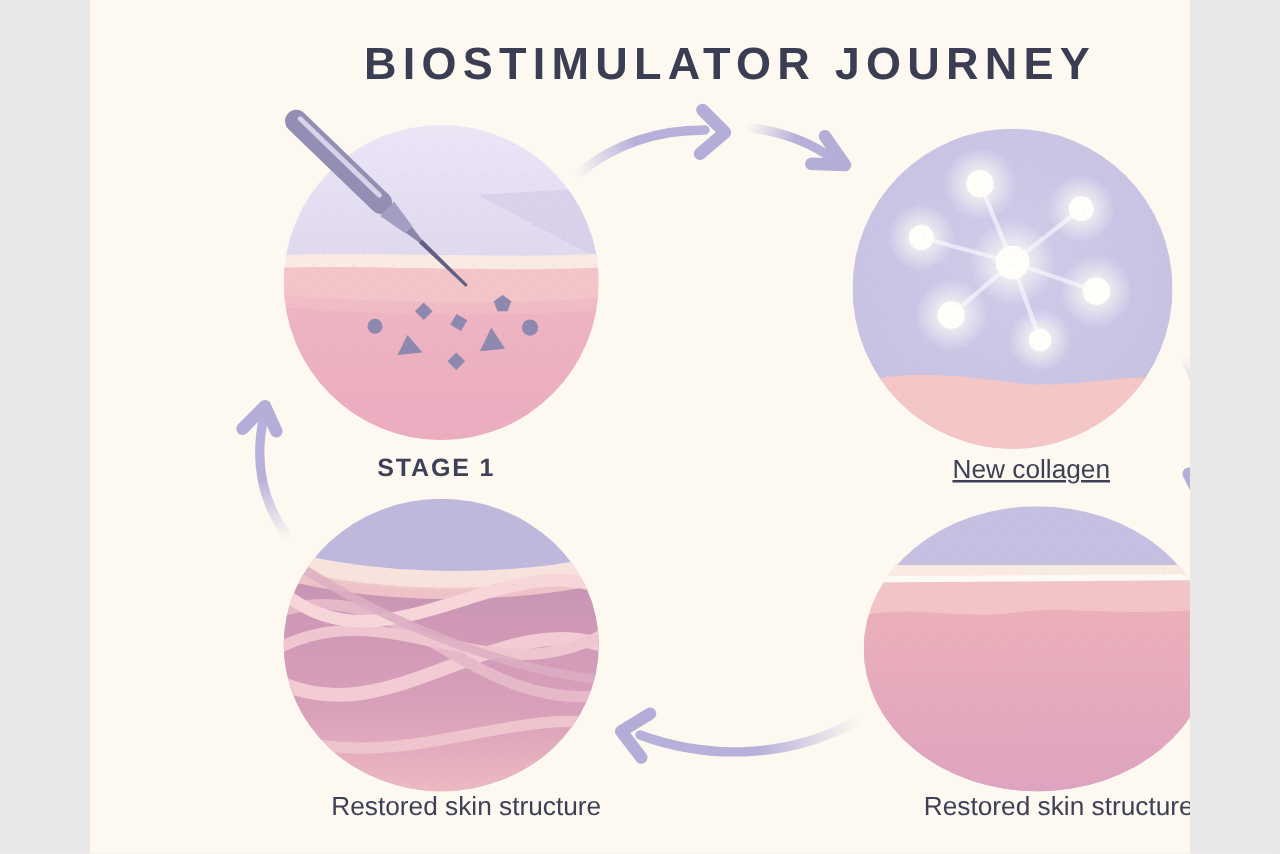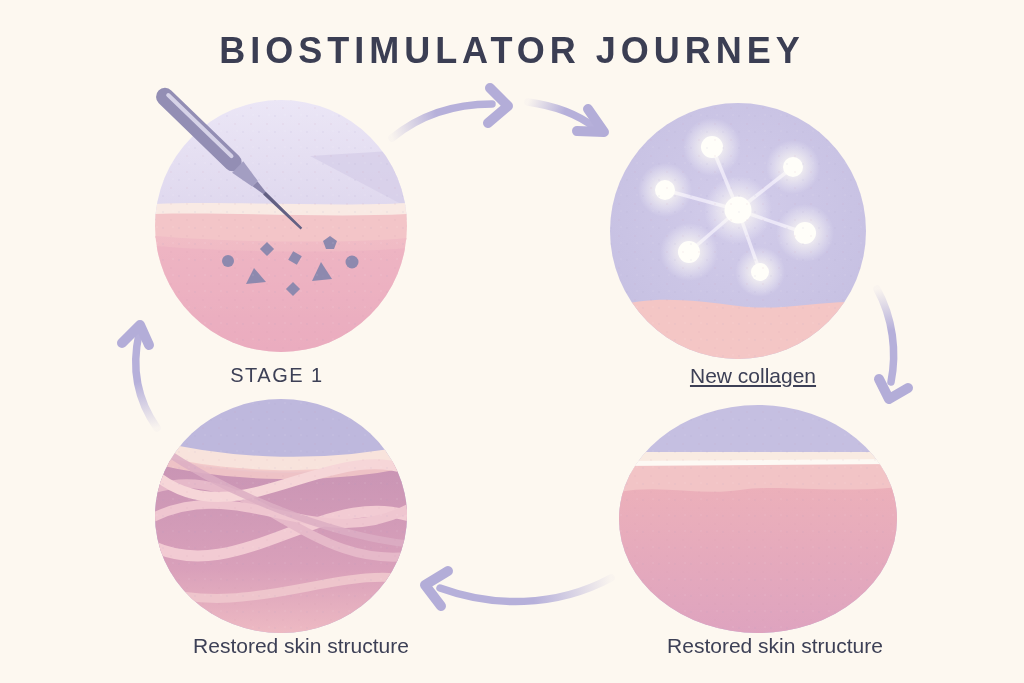--- a/index.html
+++ b/index.html
@@ -3,33 +3,33 @@
 <meta charset="utf-8">
 <style>
   :root{
     --bg:#FDF8F0;
     --title-text:#3B3E53;
     --label-text:#3D4056;
   }
   html,body{margin:0;padding:0;}
   body{background:#e8e8e8;font-family:"Liberation Sans", sans-serif;}
   .canvas{
-    position:relative;width:1024px;height:683px;margin:0 auto;
+    position:relative;width:880px;height:683px;margin:0 auto;
     background:var(--bg);overflow:hidden;
   }
   .art{position:absolute;left:0;top:0;width:1024px;height:683px;}
   .title{
     position:absolute;top:30px;left:0;width:1024px;text-align:center;
     font-size:36px;font-weight:600;letter-spacing:5px;color:var(--title-text);
   }
   .stage-label{
     position:absolute;transform:translateX(-50%);white-space:nowrap;
     color:var(--label-text);
   }
-  .lbl-stage1{left:277px;top:364px;font-size:20px;font-weight:400;letter-spacing:1.5px;}
+  .lbl-stage1{left:277px;top:364px;font-size:20px;font-weight:700;letter-spacing:1.5px;}
   .lbl-collagen{left:753px;top:364px;font-size:21px;font-weight:500;text-decoration:underline;}
   .lbl-restored-left{left:301px;top:634px;font-size:21px;font-weight:500;}
   .lbl-restored-right{left:775px;top:634px;font-size:21px;font-weight:500;}
 </style>
 </head>
 <body>
 
 <div class="canvas">
 
   <div class="title">BIOSTIMULATOR JOURNEY</div>

